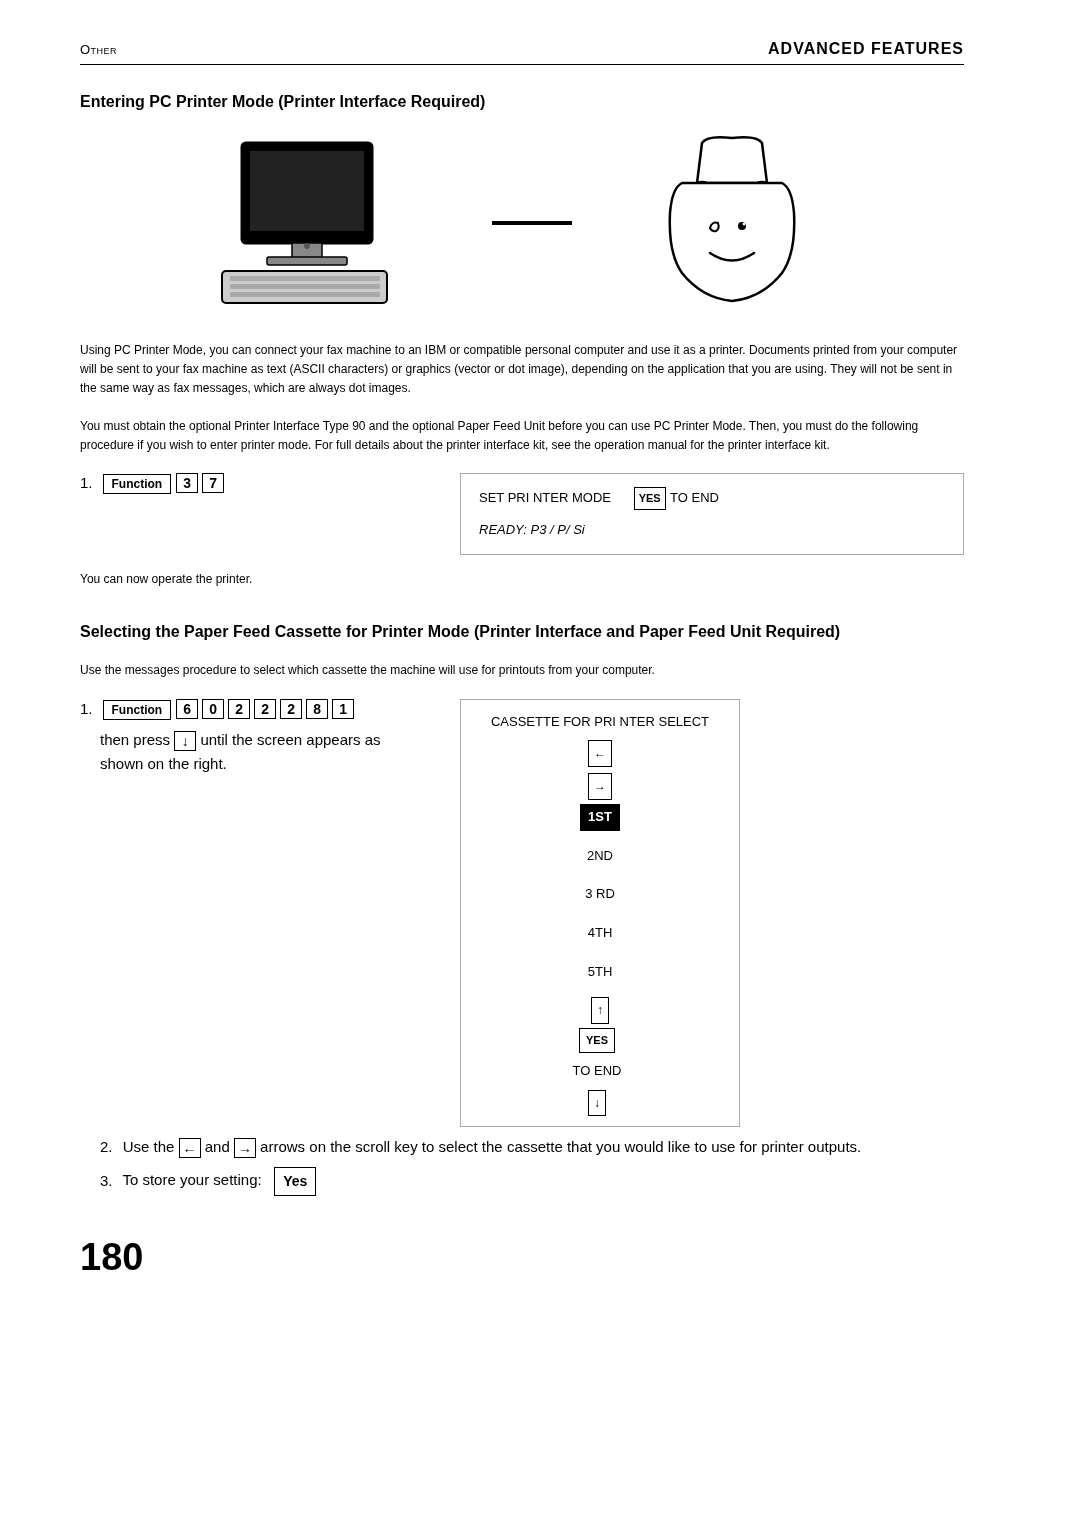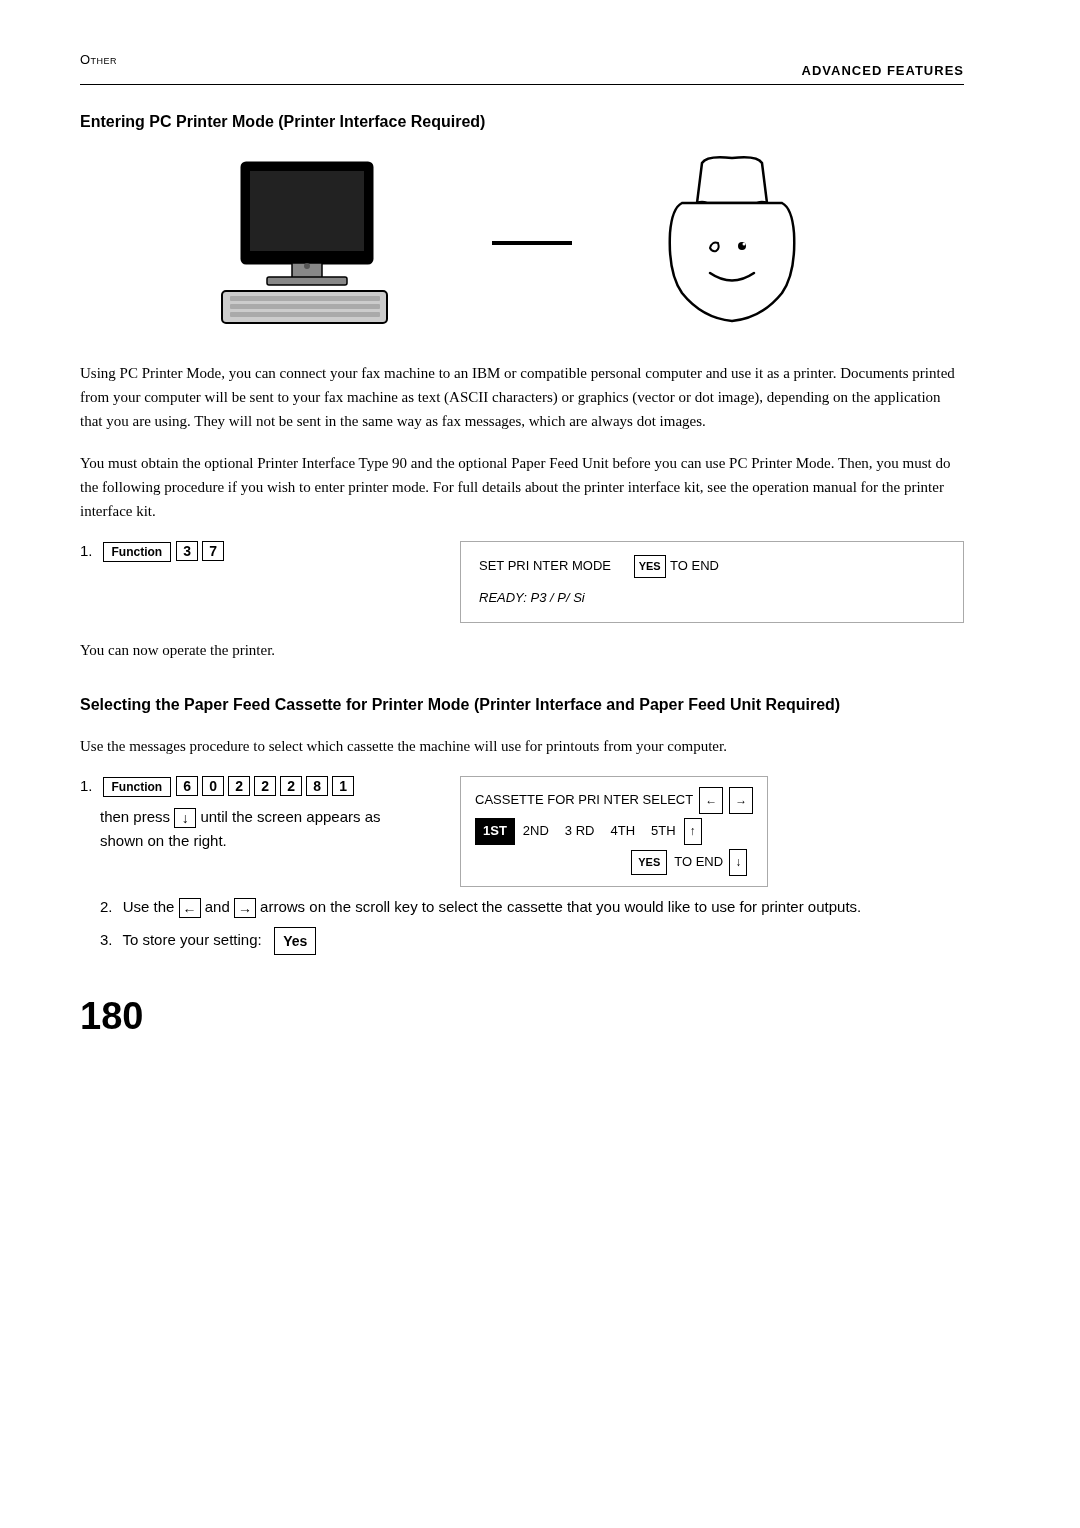--- a/index.html
+++ b/index.html
@@ -25,46 +25,44 @@
       border-bottom: 1px solid #000;
       padding-bottom: 6px;
       margin-bottom: 28px;
     }
     .header-left {
       font-size: 13px;
       font-variant: small-caps;
       letter-spacing: 0.5px;
     }
     .header-right {
-      font-size: 13px;
+      font-size: 16px;
       font-weight: bold;
       letter-spacing: 1px;
       text-transform: uppercase;
-      margin-top: 23px;
     }
     h2 {
       font-size: 16px;
       font-weight: bold;
       margin-bottom: 22px;
     }
     .illustration-row {
       display: flex;
       justify-content: center;
       align-items: center;
       margin-bottom: 28px;
       gap: 60px;
     }
     .computer-svg, .printer-svg {
       display: inline-block;
     }
     .body-text {
-      font-size: 15px;
+      font-size: 12px;
       line-height: 1.6;
       margin-bottom: 18px;
-      font-family: Liberation Serif, serif;
     }
     .step-row {
       display: flex;
       align-items: flex-start;
       margin-bottom: 12px;
       margin-top: 10px;
       gap: 40px;
     }
     .step-left {
       flex: 0 0 340px;
@@ -130,20 +128,21 @@
       font-size: 13px;
       line-height: 1.9;
       background: #fff;
       display: inline-block;
       min-width: 280px;
     }
     .lcd-row {
       display: flex;
       align-items: center;
       gap: 6px;
+      flex-direction: column;
     }
     .lcd-arrow-btn {
       border: 1px solid #000;
       padding: 1px 5px;
       font-size: 12px;
       display: inline-block;
       vertical-align: middle;
     }
     .lcd-highlight {
       background: #000;
@@ -296,21 +295,21 @@
         <span>until the screen appears as shown on the right.</span>
       </div>
     </div>
     <div class="step2-right">
       <div class="lcd-box">
         <div class="lcd-row">
           <span>CASSETTE FOR PRI NTER  SELECT</span>
           <span class="lcd-arrow-btn">←</span>
           <span class="lcd-arrow-btn">→</span>
         </div>
-        <div class="lcd-row" style="margin-top:4px; gap:0;">
+        <div class="lcd-row" style="margin-top:4px; gap:12px;">
           <span class="lcd-highlight">1ST</span>
           <span class="lcd-normal">2ND</span>
           <span class="lcd-normal">3 RD</span>
           <span class="lcd-normal">4TH</span>
           <span class="lcd-normal">5TH</span>
           <span class="lcd-arrow-btn">↑</span>
         </div>
         <div class="lcd-row" style="margin-top:4px; justify-content: flex-end; padding-right: 6px;">
           <span class="key-box" style="font-size:11px;">YES</span>
           <span>TO END</span>

